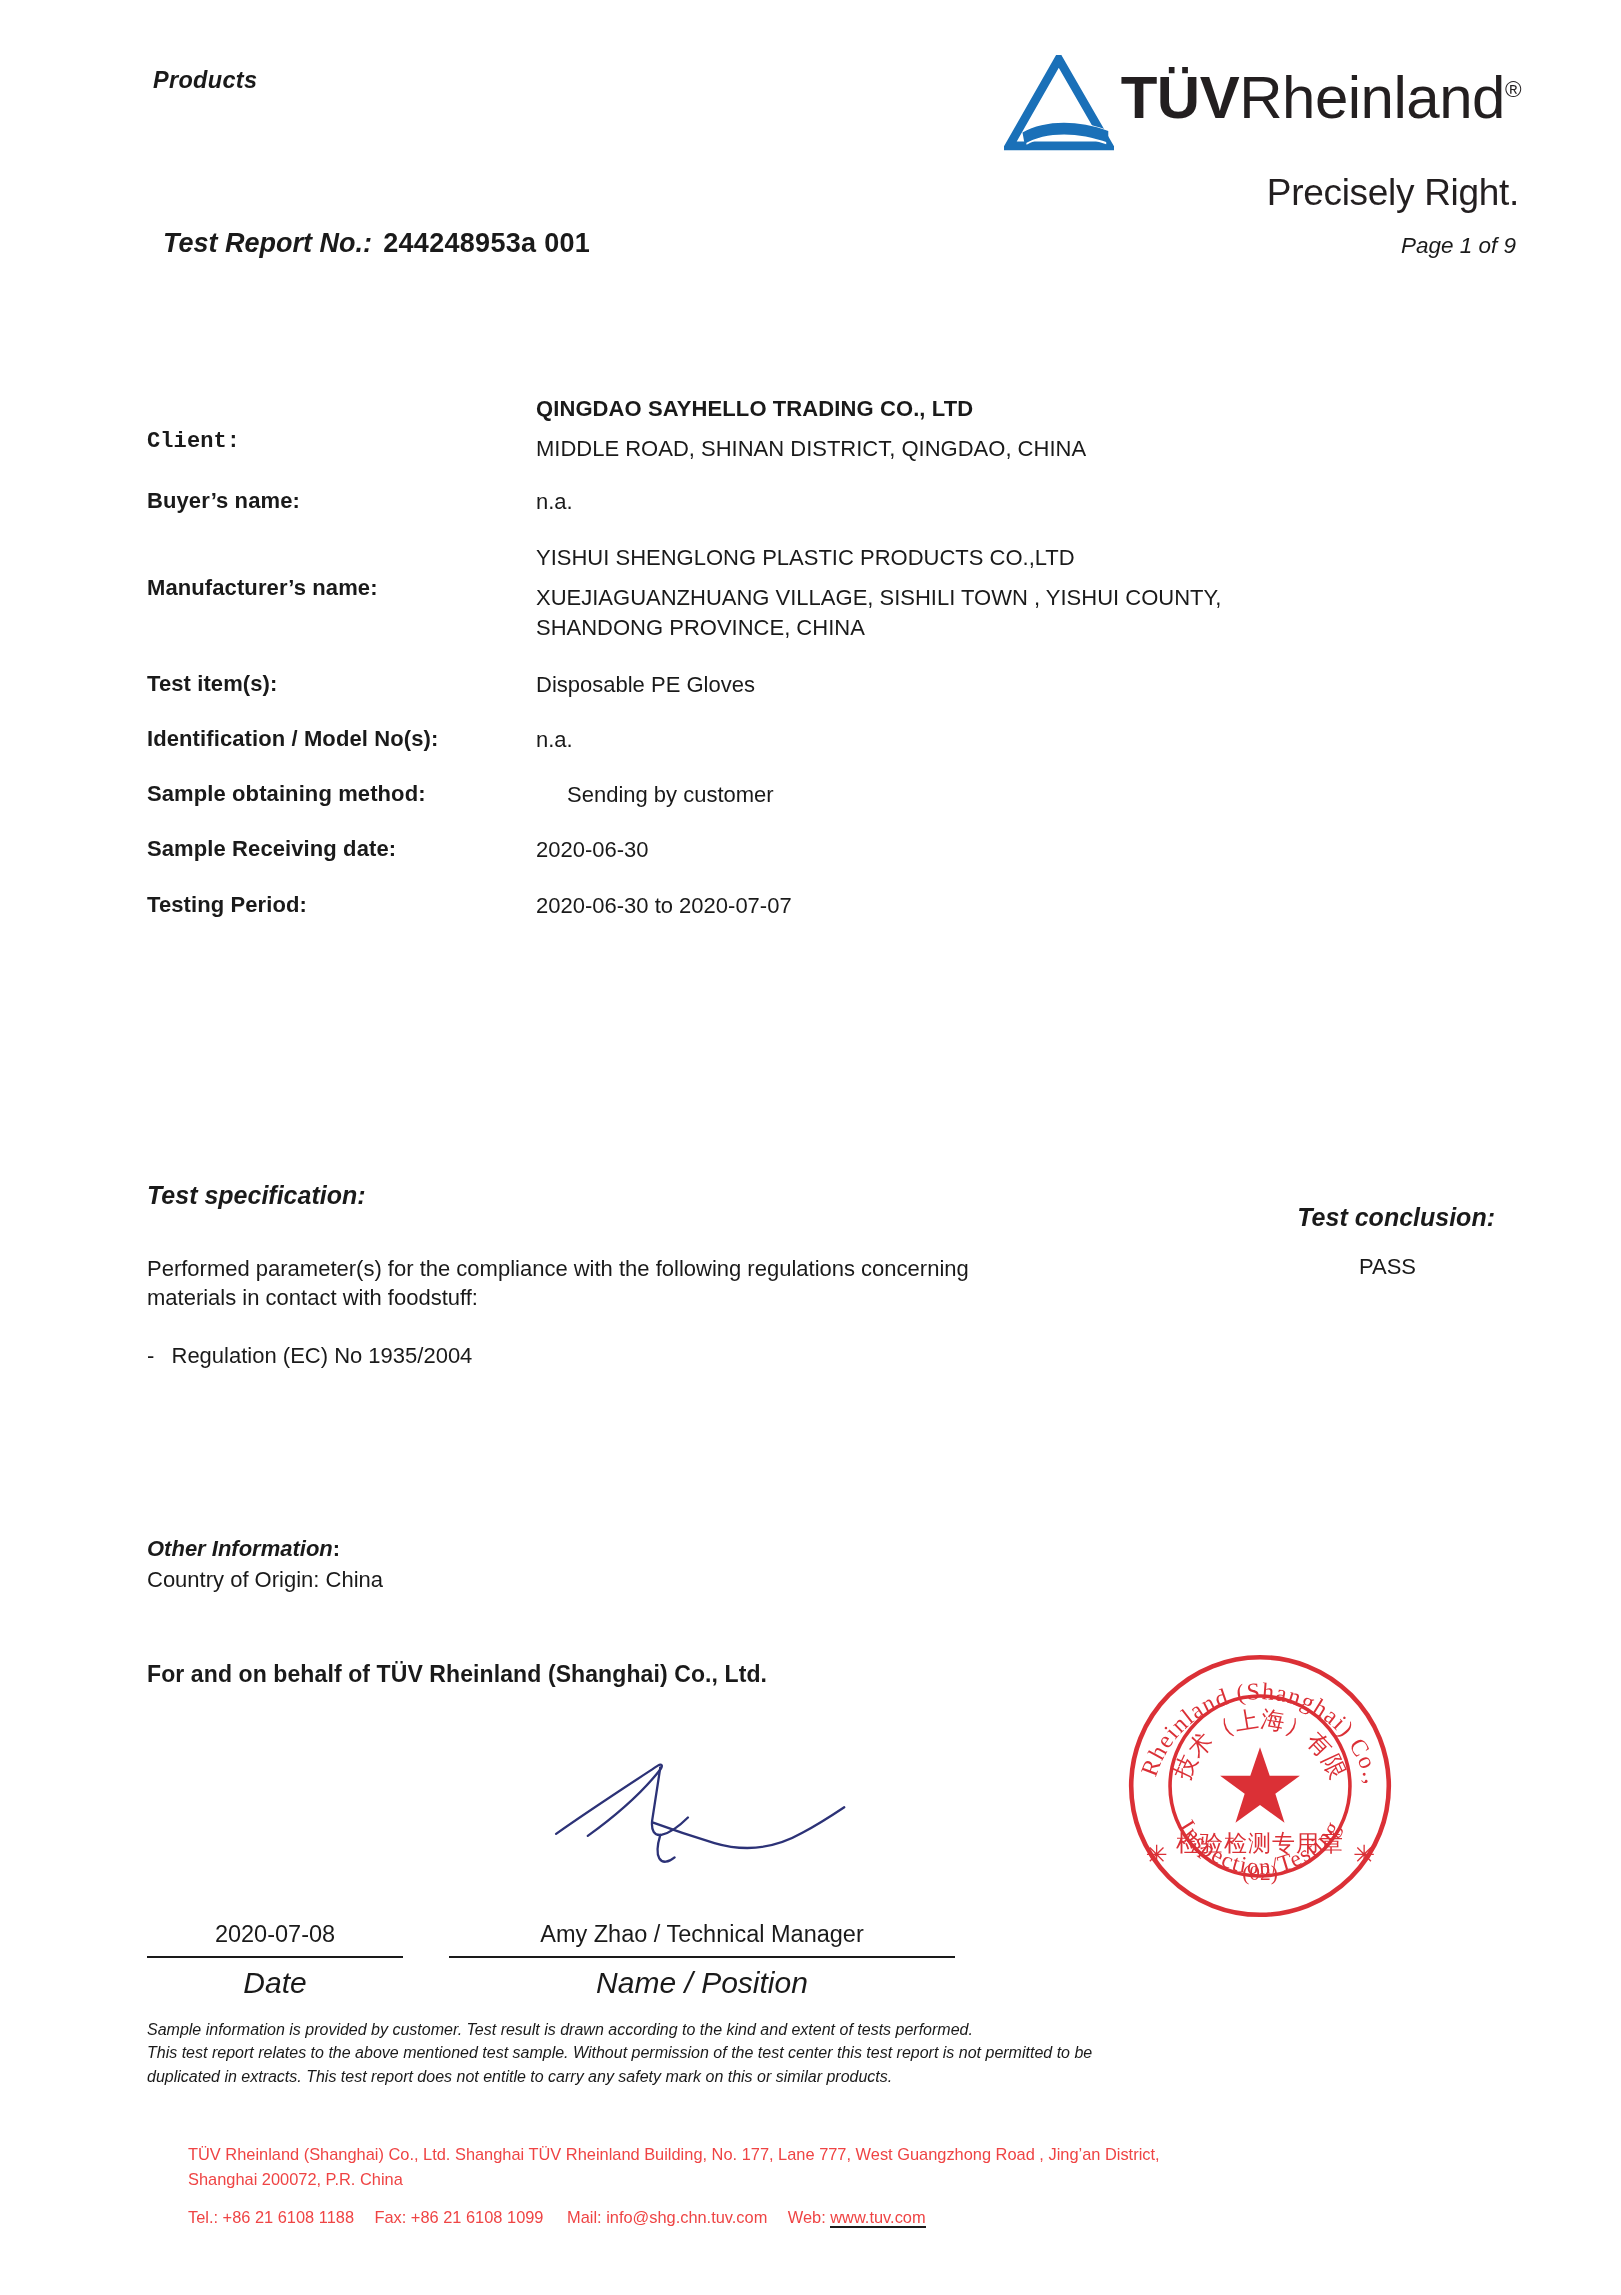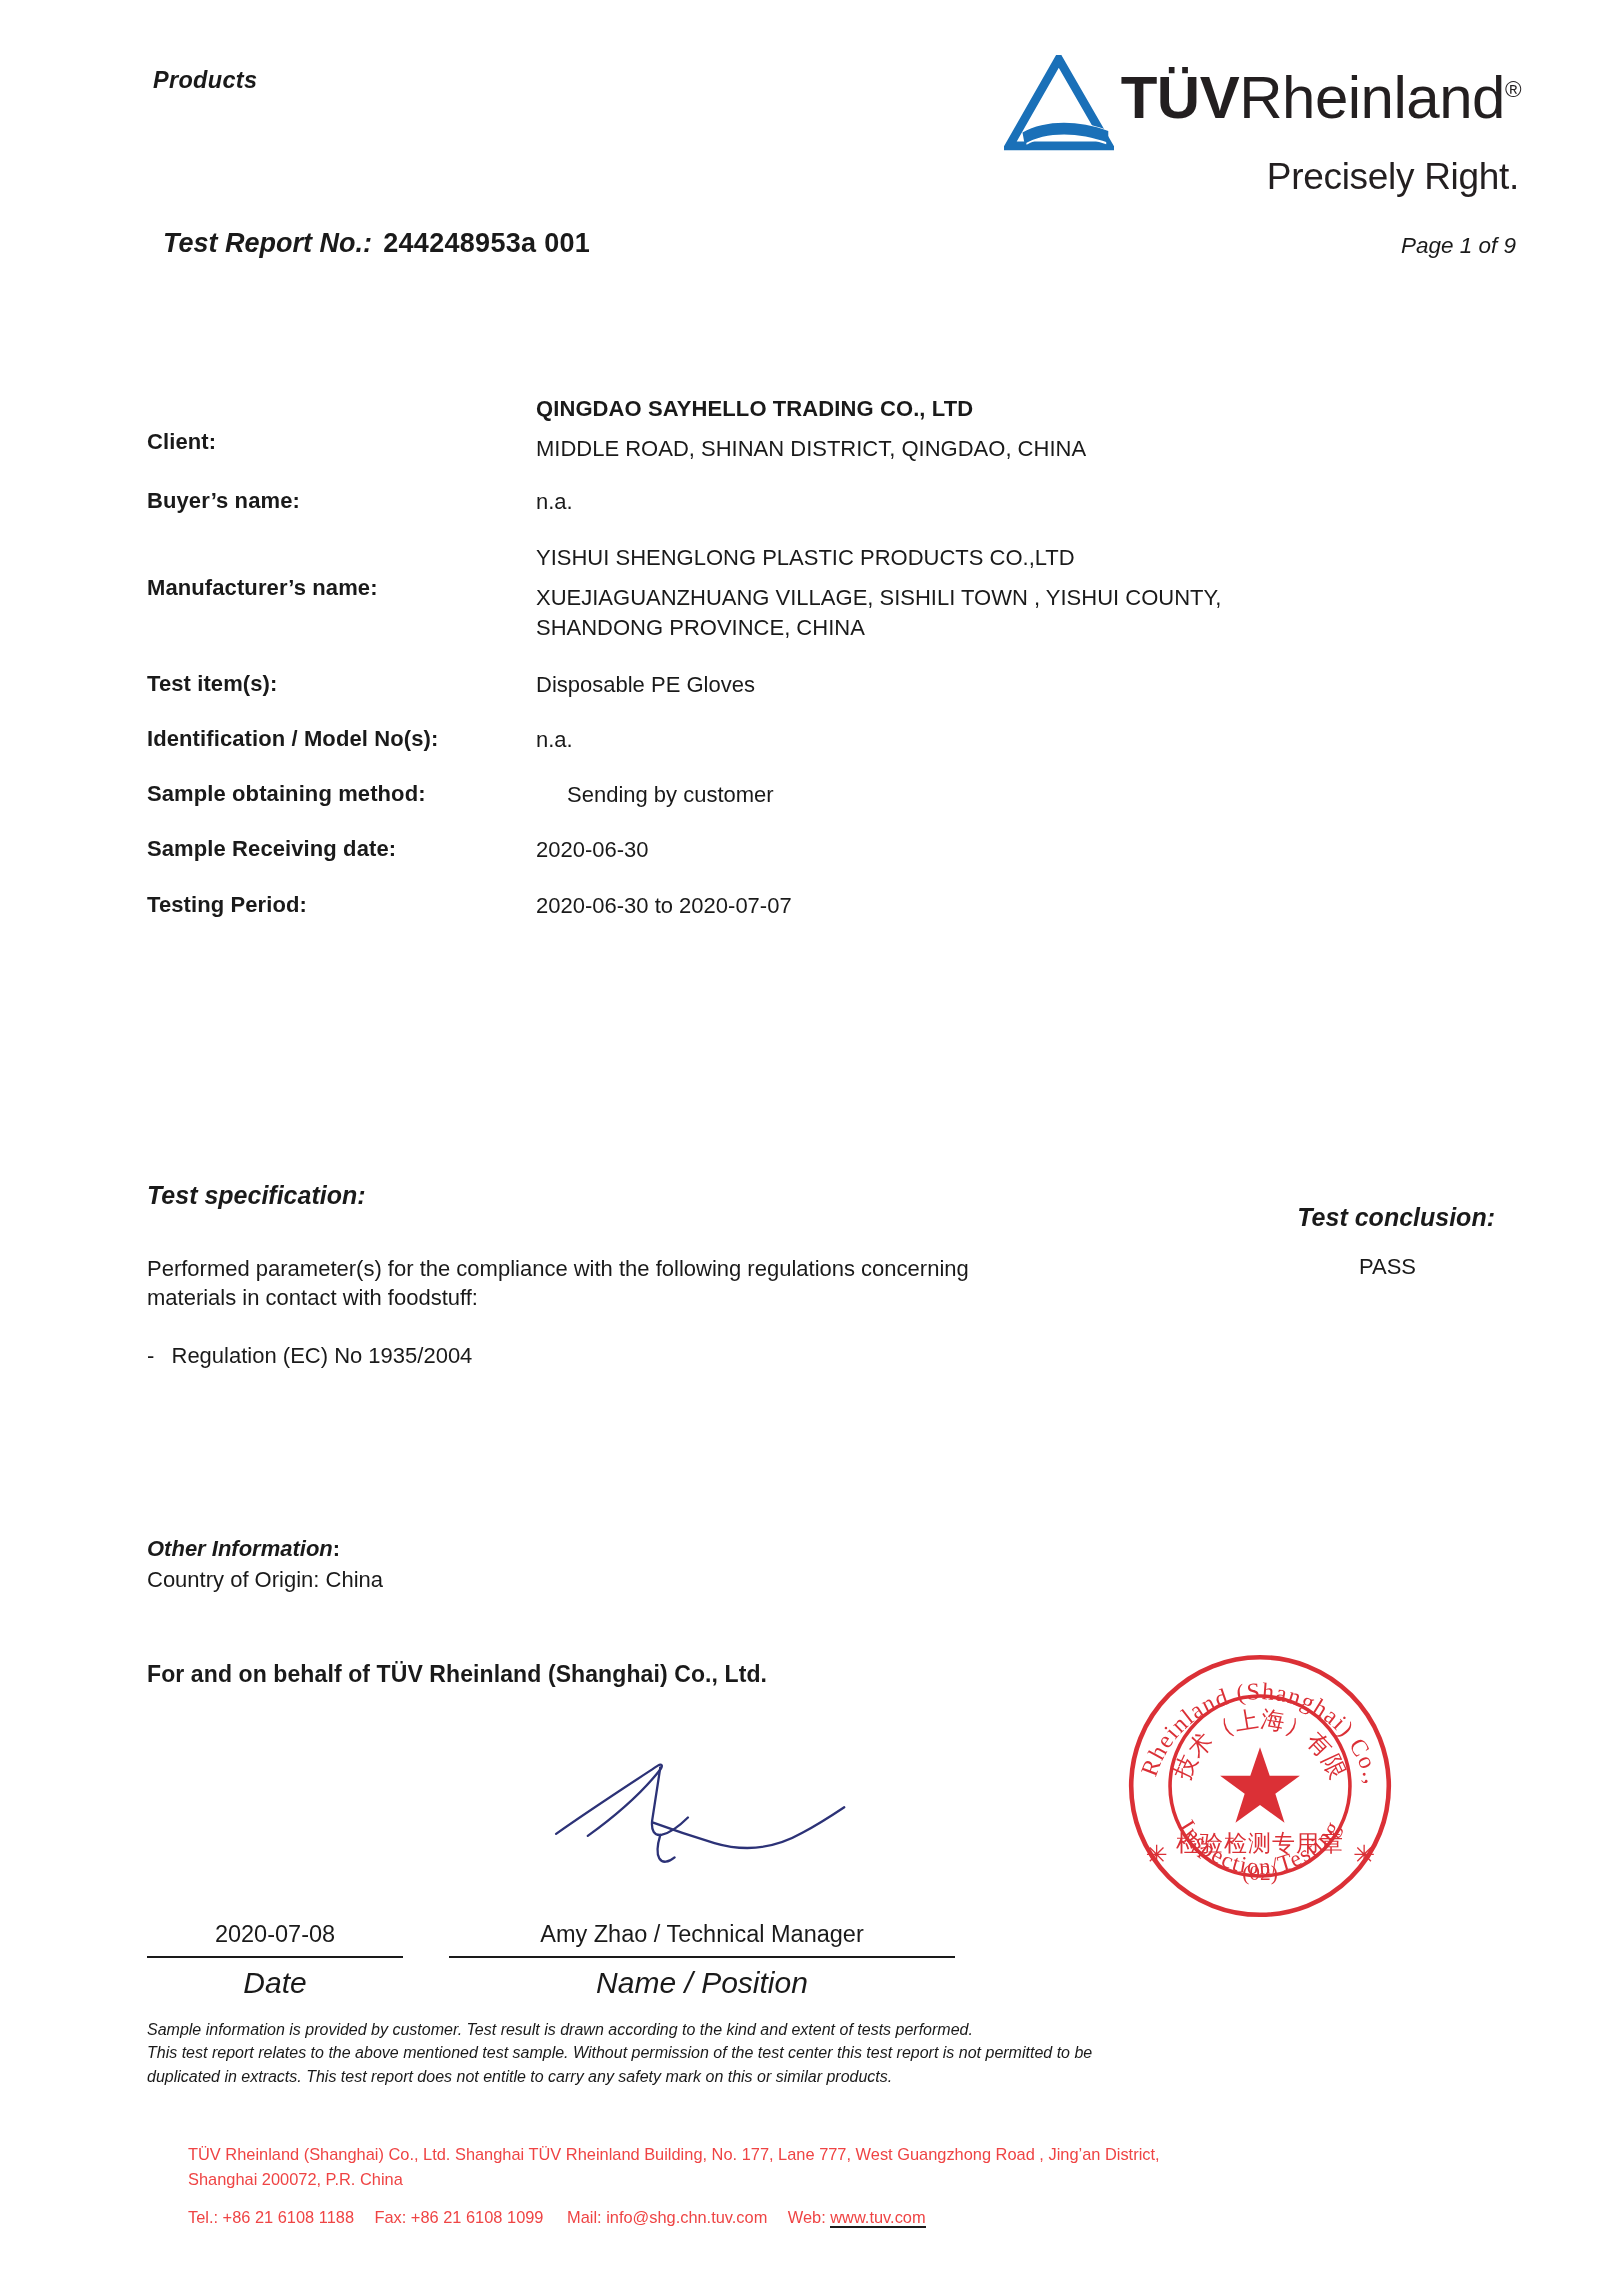--- a/index.html
+++ b/index.html
@@ -59,21 +59,21 @@
   .logo-word .rhein { font-weight: normal; }
   .logo-word .reg {
     font-size: 22.5px;
     vertical-align: super;
     font-weight: normal;
   }
   .logo-tagline {
     text-align: right;
     font-size: 37px;
     color: #231f20;
-    margin-top: 4px;
+    margin-top: 20px;
     padding-right: 2px;
     letter-spacing: -0.3px;
   }
 
   
   .report-no {
     position: absolute;
     left: 163px;
     top: 228px;
     font-size: 27px;
@@ -121,21 +121,21 @@
     line-height: 1.34;
     flex: 1;
   }
   .info-value .strong {
     font-weight: bold;
     display: block;
     margin-bottom: 10.2px;
     letter-spacing: 0.1px;
   }
   .info-value .plain { display: block; }
-  .row-client .info-label { padding-top: 35px; }
+  .row-client .info-label { padding-top: 35px; font-family: Liberation Mono, monospace; }
   .row-manu .info-label { padding-top: 32px; }
 
   
   .spec {
     position: absolute;
     left: 147px;
     top: 1181px;
     width: 1349px;
   }
   .spec-head {

